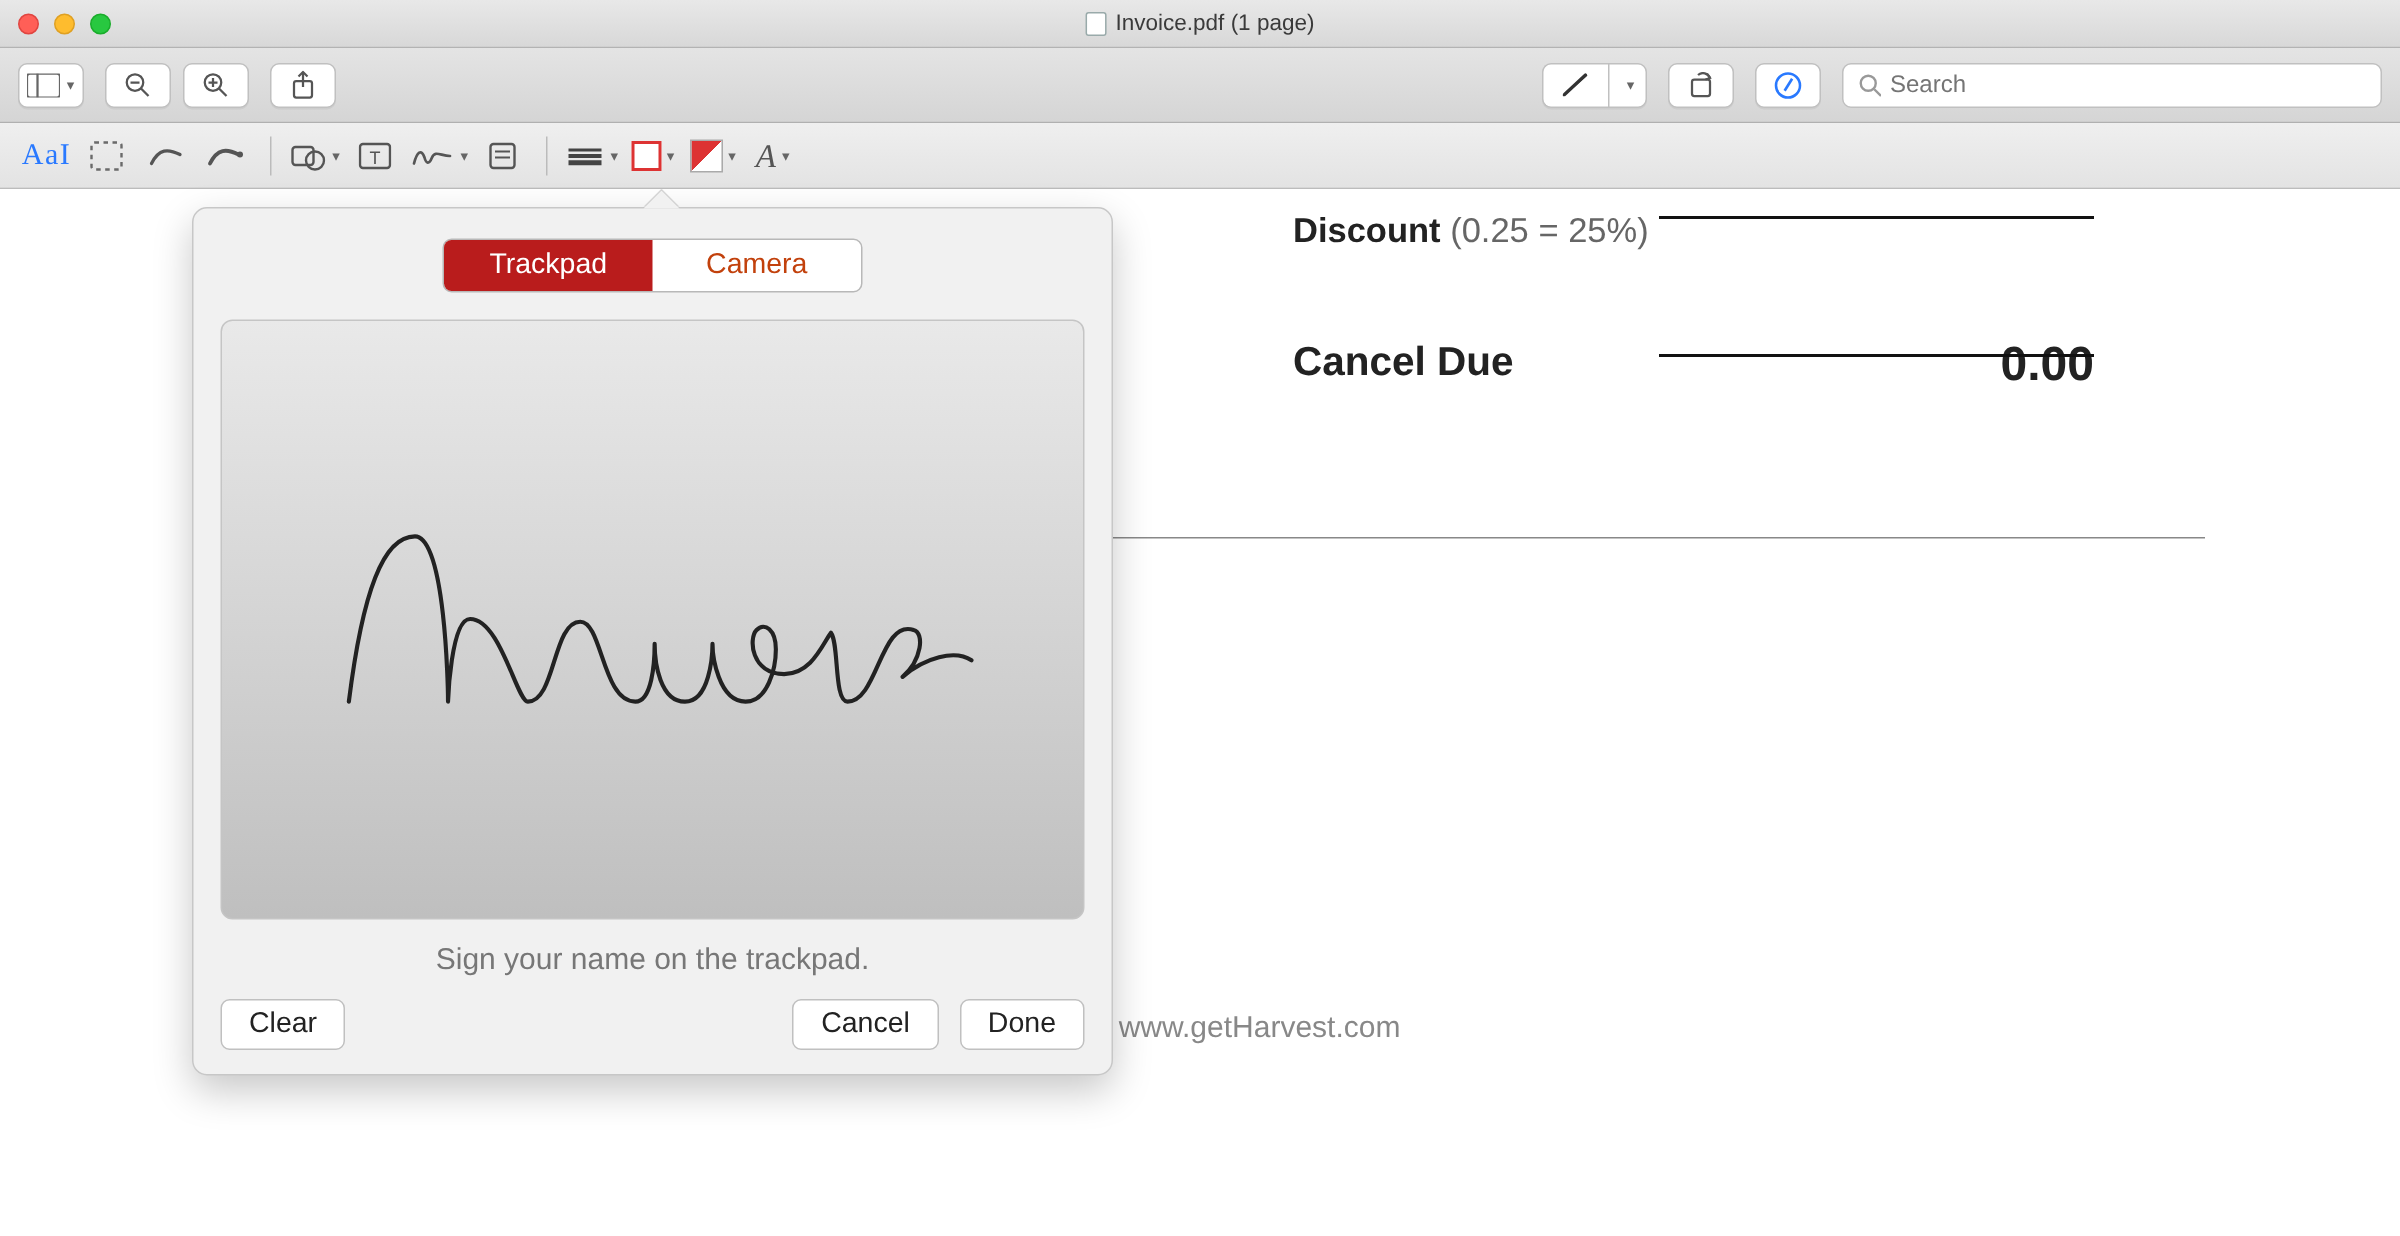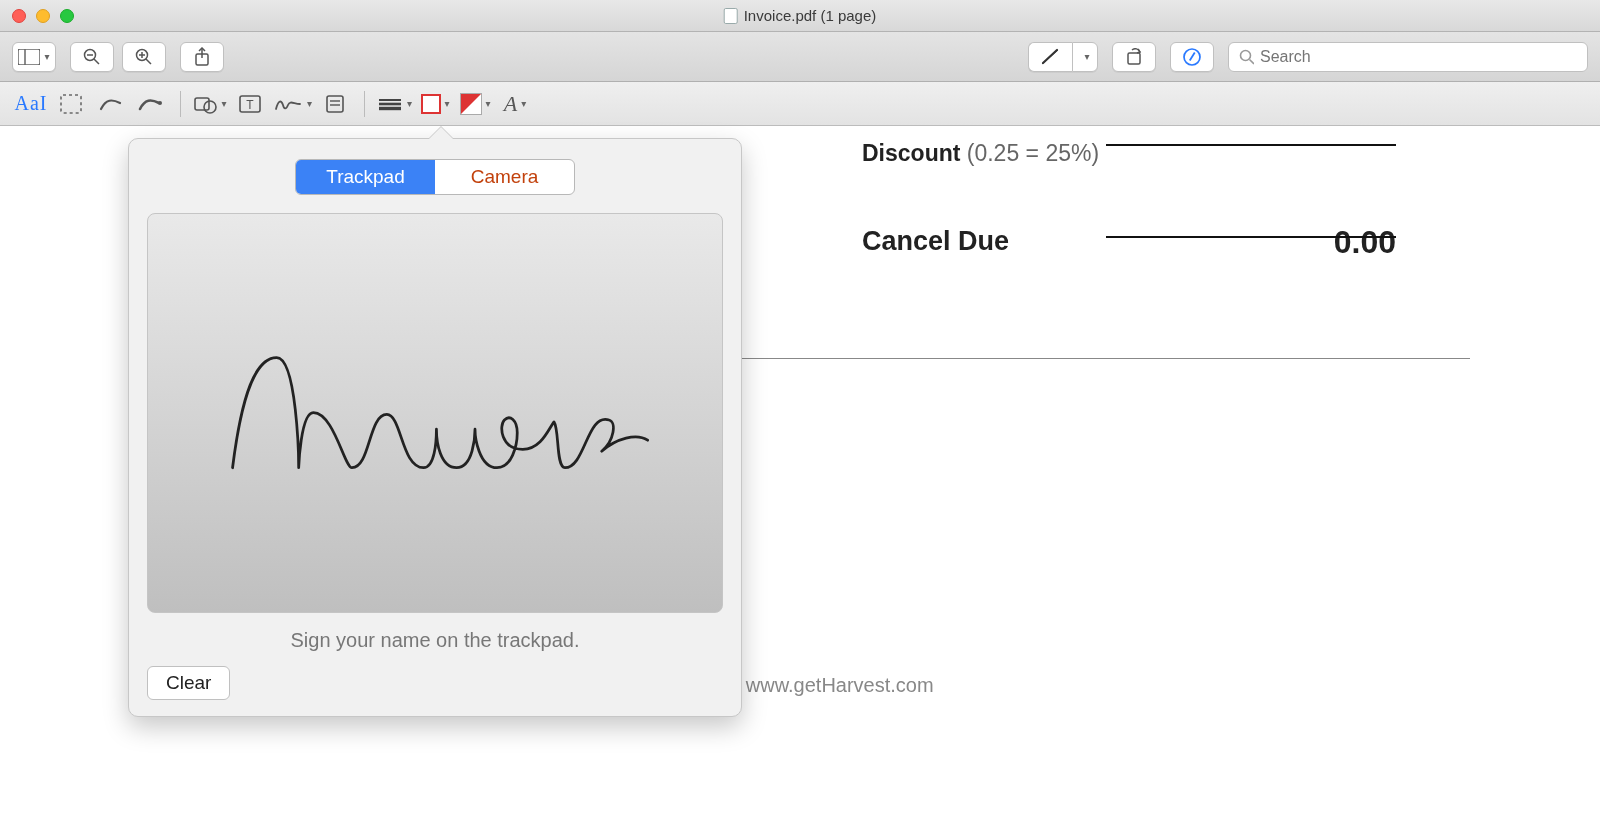--- a/index.html
+++ b/index.html
@@ -207,21 +207,21 @@
   border:1px solid #b8b8b8;
   border-radius:6px;
   overflow:hidden;
   background:#fff;
   font-size:19px;
 }
 .segmented div{
   flex:1; text-align:center; padding:6px 0;
 }
 .seg-active{
-  background:#3b82f6; color:#fff;
+  background:#b91c1c; color:#fff;
 }
 .seg-inactive{ color:#c2410c; }
 
 .trackpad-surface {
   margin:18px 18px 0 18px;
   height:400px;
   border-radius:8px;
   background: linear-gradient(#e9e9e9,#bfbfbf);
   border:1px solid #c5c5c5;
   display:flex;
@@ -461,16 +461,20 @@
                  C414 150, 416 90, 440 98
                  C448 100, 446 120, 432 132
                  C448 118, 470 112, 482 120" fill="none" stroke="#222" stroke-width="3" stroke-linecap="round" stroke-linejoin="round"></path>
       </svg>
     </div>
 
     <div class="hint-text">Sign your name on the trackpad.</div>
 
     <div class="popover-buttons">
       <button class="pv-btn">Clear</button>
+      <div class="pv-right">
+        <button class="pv-btn">Cancel</button>
+        <button class="pv-btn">Done</button>
+      </div>
     </div>
   </div>
 
 </div>
 
 </body></html>

